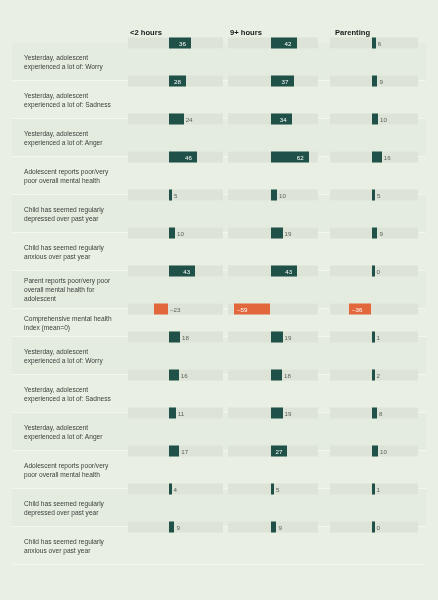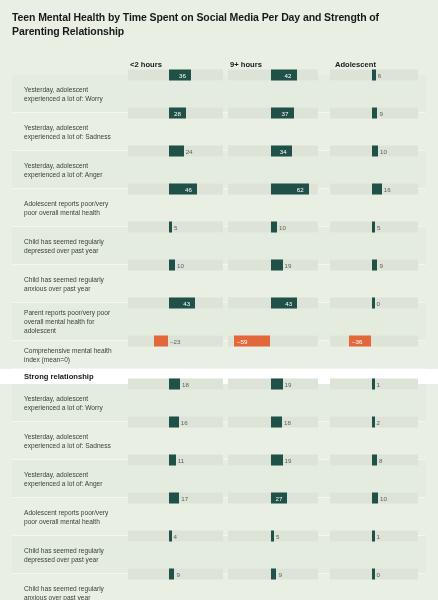--- a/index.html
+++ b/index.html
@@ -20,21 +20,21 @@
     letter-spacing: -0.1px;
     color: #19191a;
     padding-top: 10px;
     width: 400px;
   }
 
   
   .col-headers {
     position: relative;
     height: 20px;
-    margin-top: 17px;
+    margin-top: 23px;
   }
   .col-head {
     position: absolute;
     font-size: 7.6px;
     font-weight: bold;
     color: #19191a;
     top: 5px;
   }
   .ch0 { left: 118px; }
   .ch1 { left: 218px; }
@@ -122,26 +122,25 @@
     color: #ffffff;
     white-space: nowrap;
   }
   .bar-val.outside { color: #5a5f59; }
 </style>
 </head>
 <body>
 
 <div class="page">
 
-  <div class="title">Teen Mental Health by Time Spent on Social Media Per Day and Strength of Parenting Relationship</div>
 
   <div class="col-headers">
     <div class="col-head ch0">&lt;2 hours</div>
     <div class="col-head ch1">9+ hours</div>
-    <div class="col-head ch2">Adolescent</div>
+    <div class="col-head ch2">Parenting</div>
   </div>
 
   <div id="sections">
       <div class="rows">
         <div class="row shade tall">
           <div class="row-label">Yesterday, adolescent experienced a lot of: Worry</div>
           <div class="tracks">
             <div class="track t0"></div>
             <div class="zline z0"></div>
             <div class="bar" style="left: 41px; width: 21.96px;"></div>
@@ -269,23 +268,20 @@
             <div class="zline z1"></div>
             <div class="bar neg" style="left: 106.01px; width: 35.99px;"></div>
             <div class="bar-val" style="left: 109.01px;">–59</div>
             <div class="track t2"></div>
             <div class="zline z2"></div>
             <div class="bar neg" style="left: 221.04px; width: 21.96px;"></div>
             <div class="bar-val" style="left: 224.04px;">–36</div>
           </div>
         </div>
       </div>
-      <div class="section-band">
-        <span class="label">Strong relationship</span>
-      </div>
       <div class="rows">
         <div class="row shade tall">
           <div class="row-label">Yesterday, adolescent experienced a lot of: Worry</div>
           <div class="tracks">
             <div class="track t0"></div>
             <div class="zline z0"></div>
             <div class="bar" style="left: 41px; width: 10.98px;"></div>
             <div class="bar-val outside" style="left: 53.98px;">18</div>
             <div class="track t1"></div>
             <div class="zline z1"></div>

